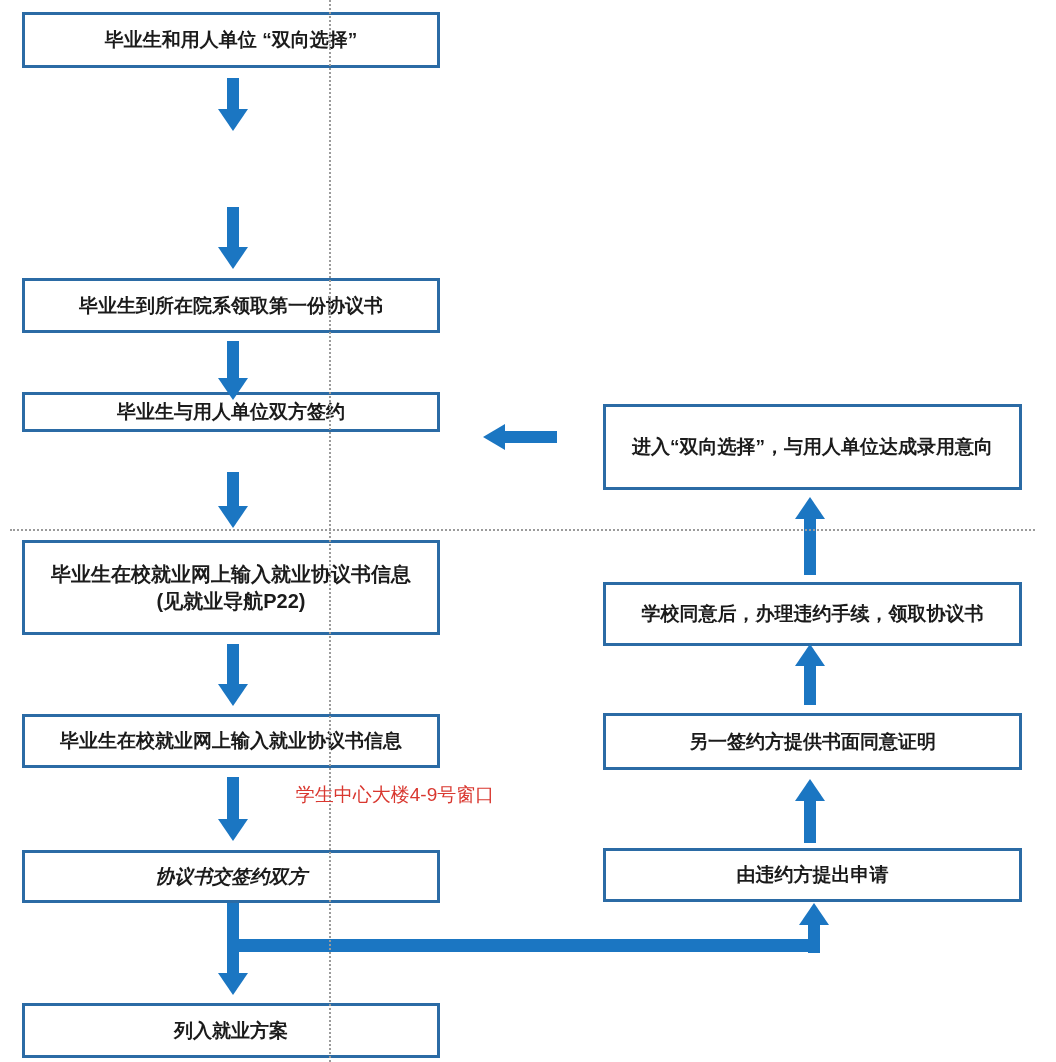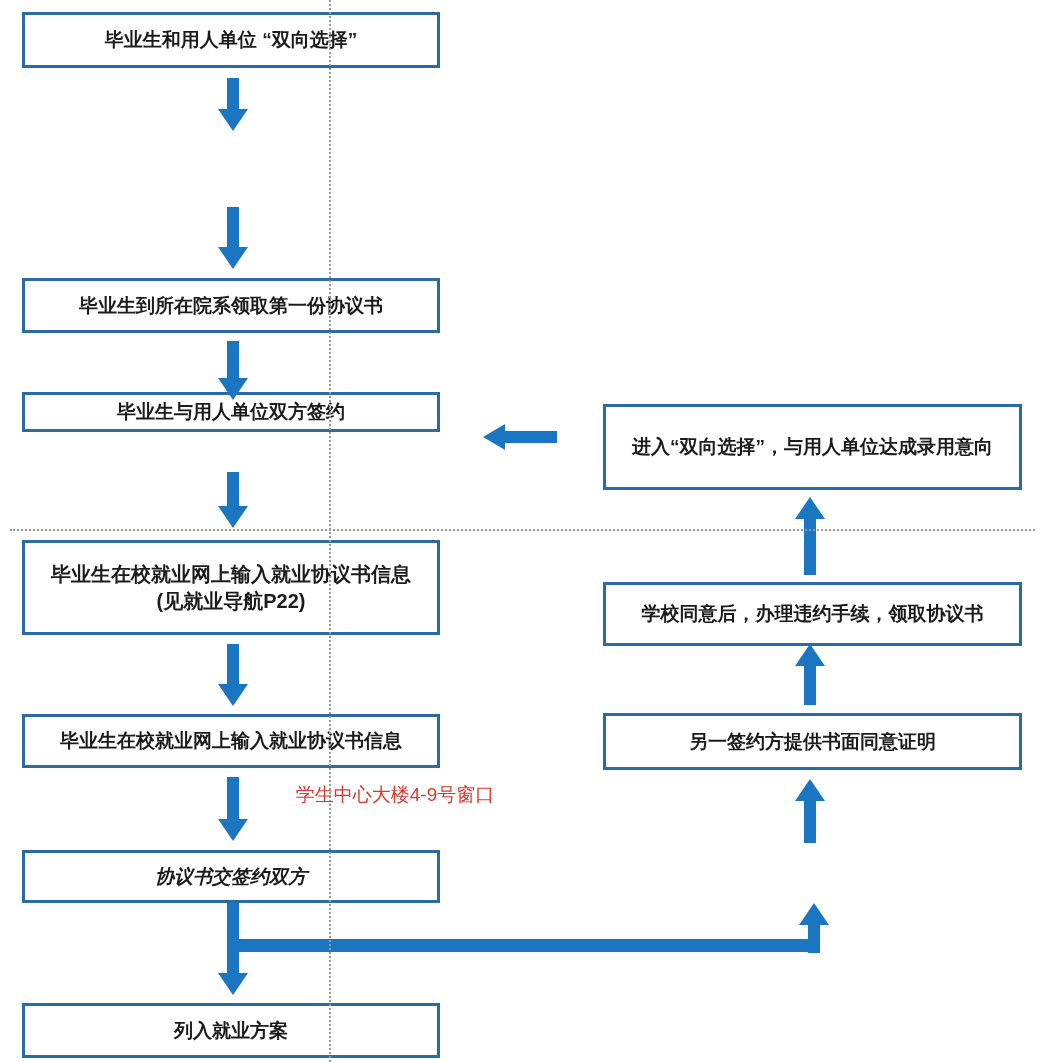--- a/index.html
+++ b/index.html
@@ -156,20 +156,23 @@
 
   <div class="node rb rb1">
     <span class="lbl">进入“双向选择”，与用人单位达成录用意向</span>
   </div>
   <div class="node rb rb2">
     <span class="lbl">学校同意后，办理违约手续，领取协议书</span>
   </div>
   <div class="node rb rb3">
     <span class="lbl">另一签约方提供书面同意证明</span>
   </div>
+  <div class="node rb rb4">
+    <span class="lbl">由违约方提出申请</span>
+  </div>
 
   <div class="note">学生中心大楼4-9号窗口</div>
 
   <div class="v-arrow down a1">
     <div class="stem"></div>
     <div class="head"></div>
   </div>
   <div class="v-arrow down a2">
     <div class="stem"></div>
     <div class="head"></div>

